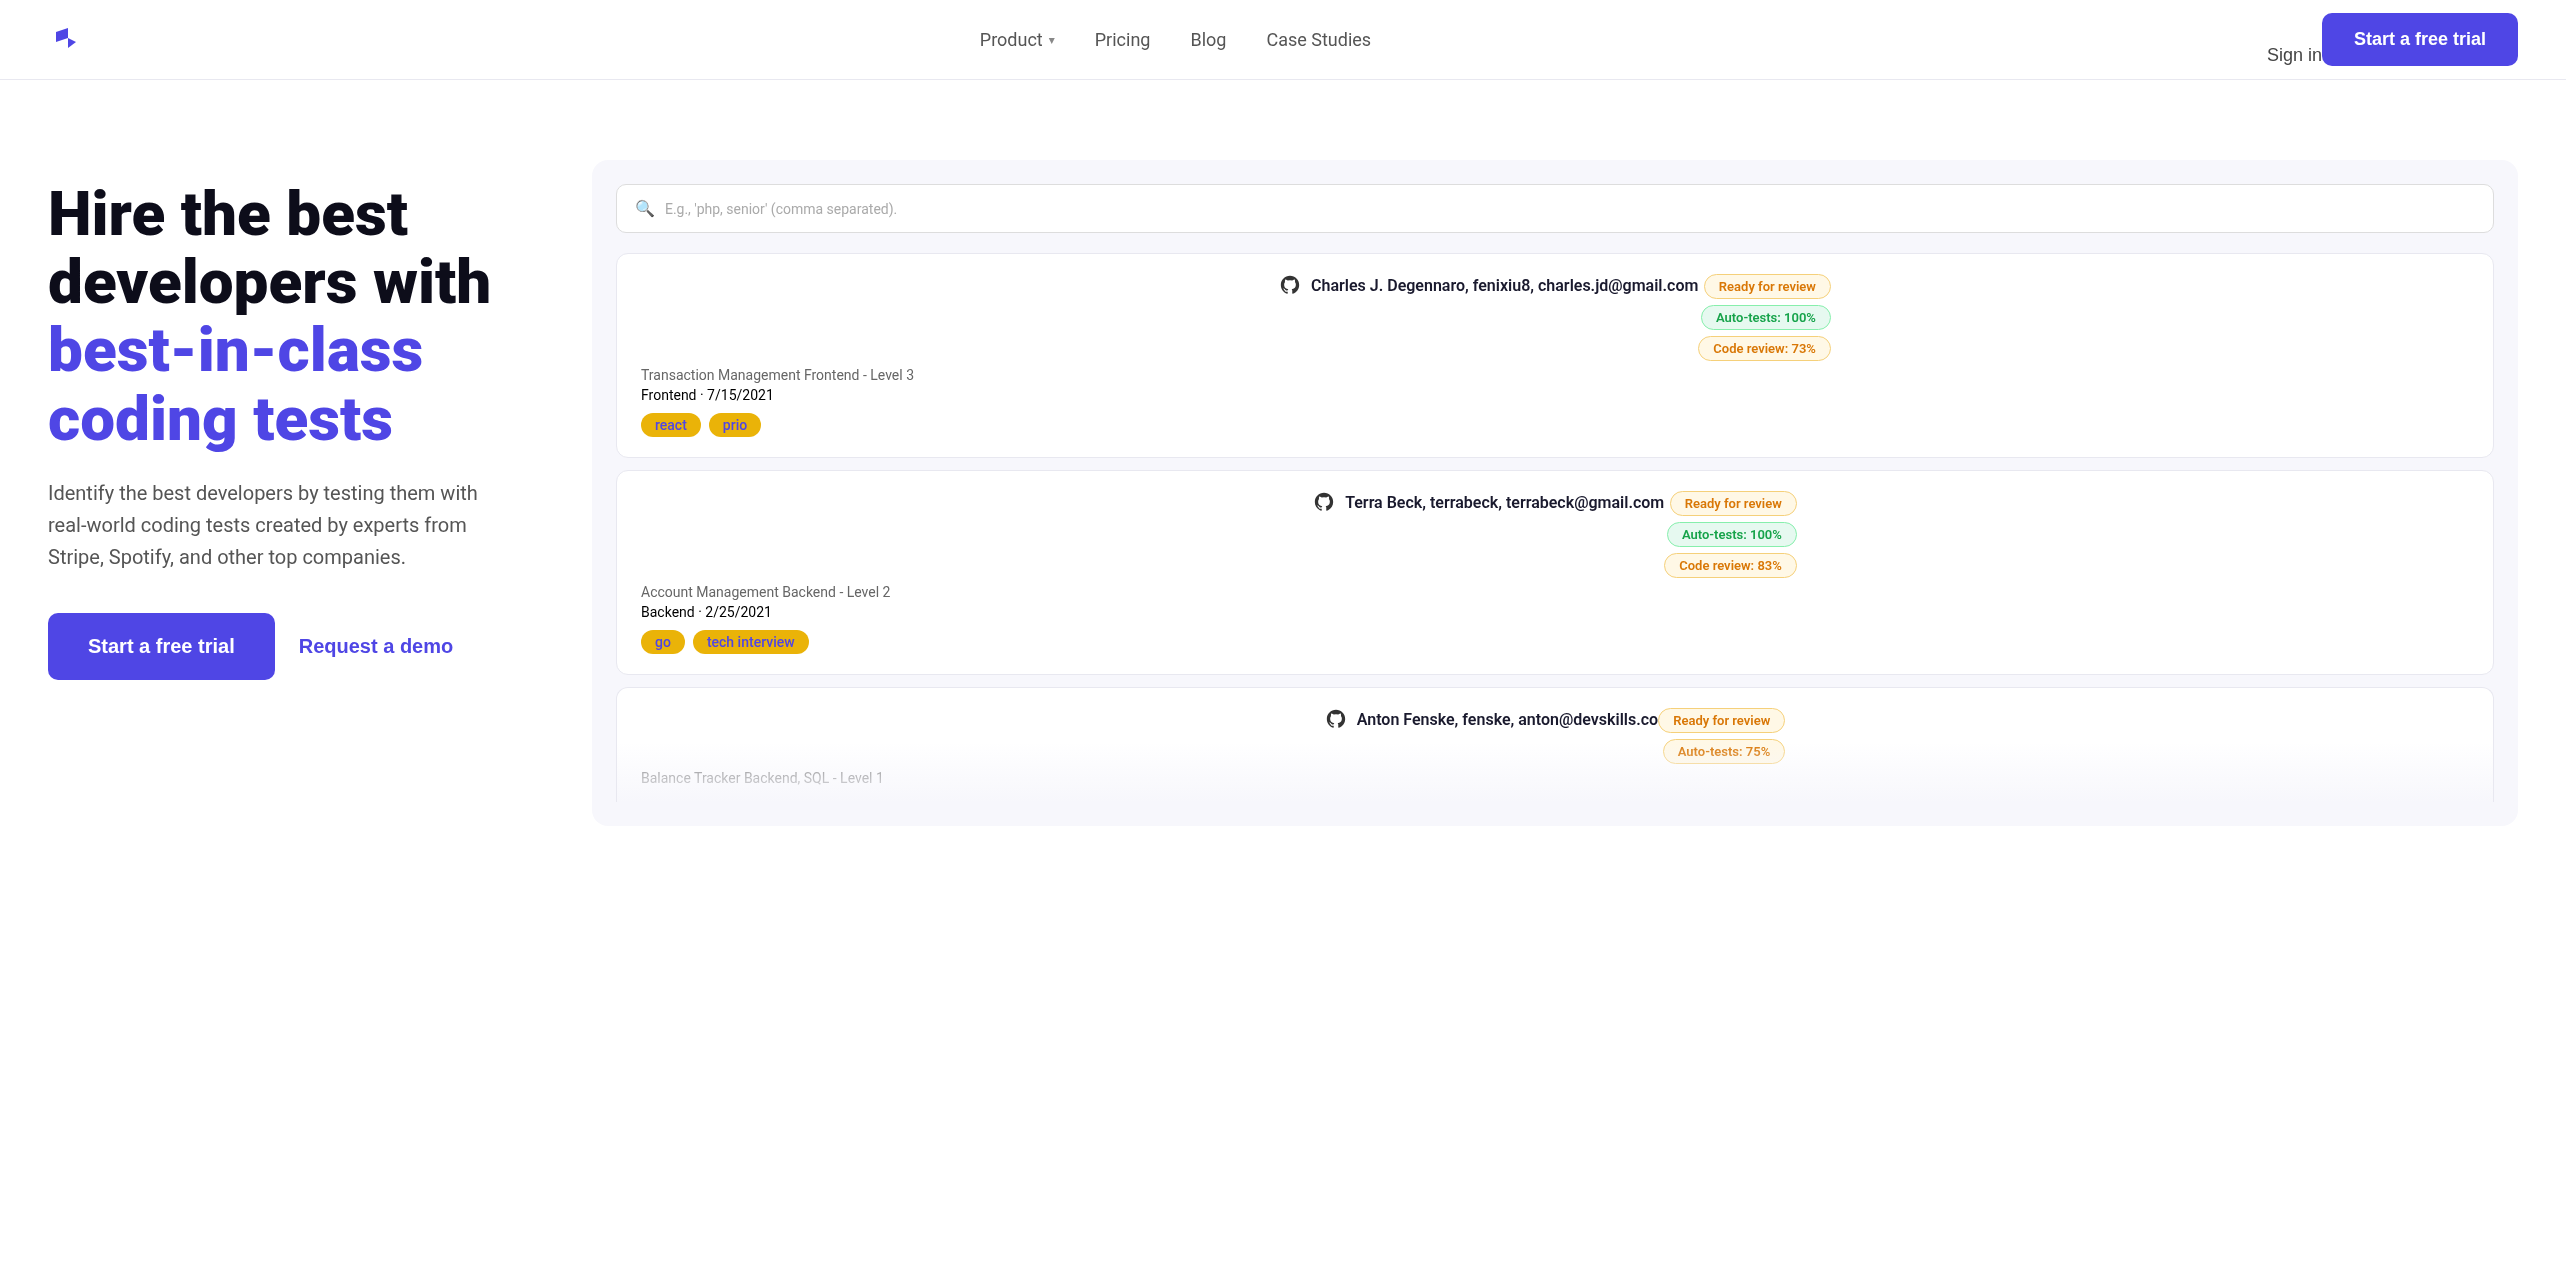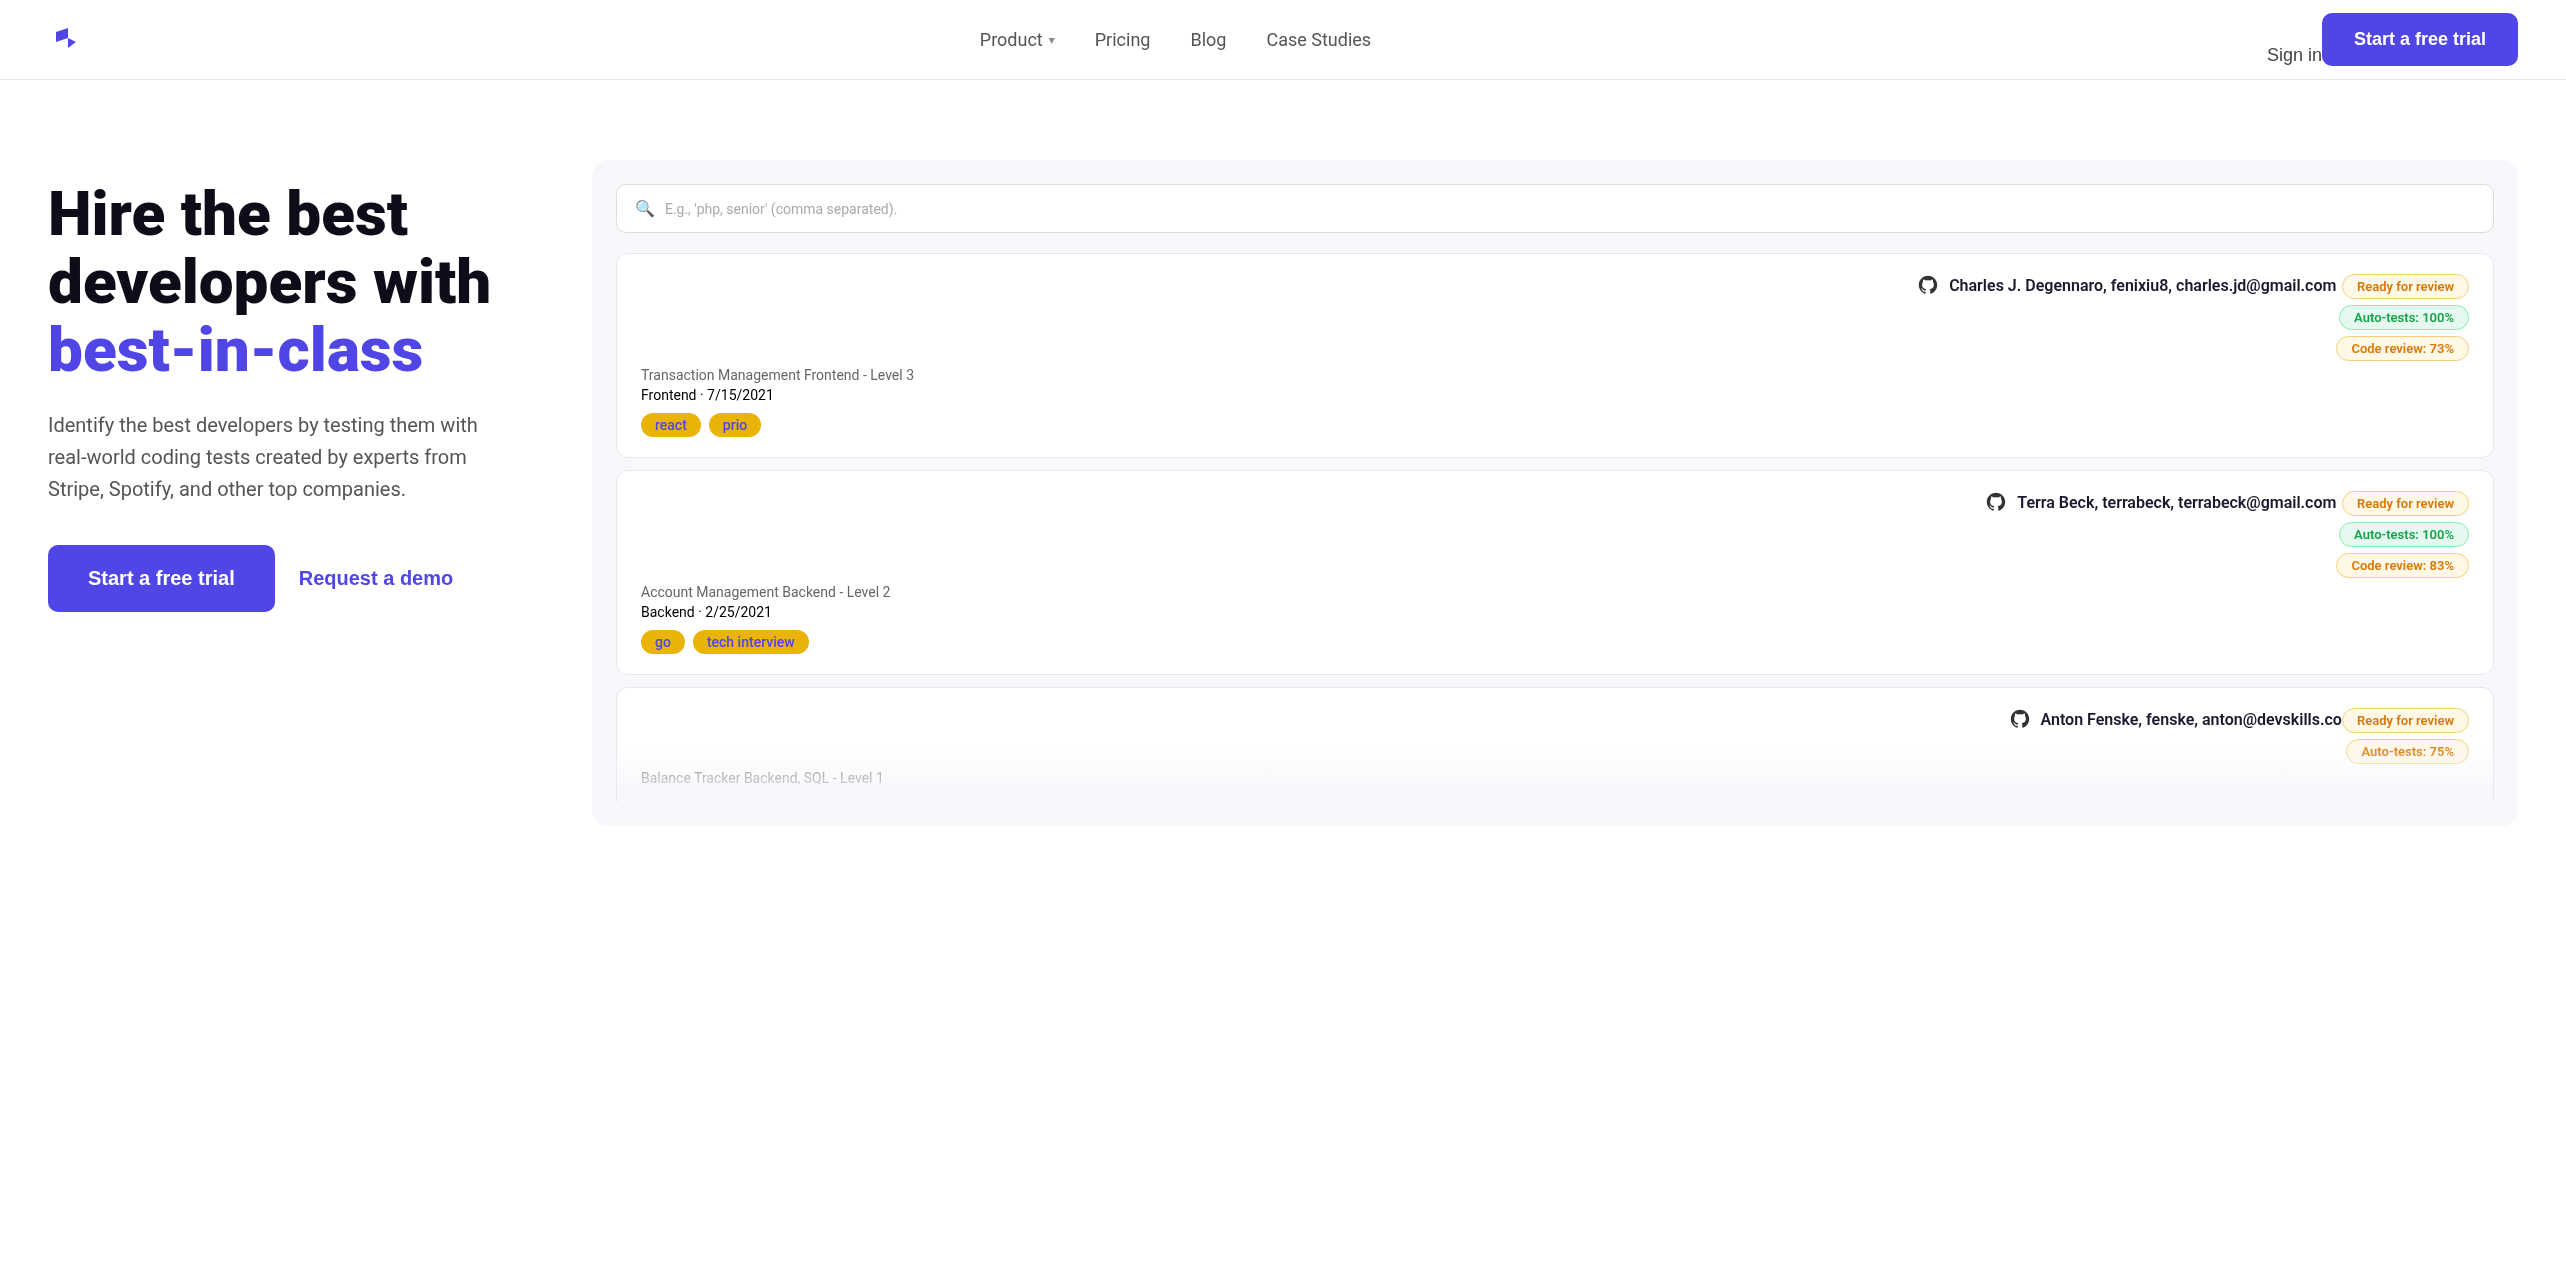--- a/index.html
+++ b/index.html
@@ -60,21 +60,21 @@
       margin-bottom: 20px; gap: 10px;
     }
     .search-icon { color: #aaa; font-size: 16px; }
     .search-placeholder { font-size: 14px; color: #aaa; }
 
     
     .candidate-card {
       background: #fff; border-radius: 12px; padding: 20px 24px;
       margin-bottom: 12px; border: 1px solid #e8e8f0;
     }
-    .card-top { display: flex; align-items: flex-start; justify-content: flex-end; margin-bottom: 6px; }
+    .card-top { display: flex; align-items: flex-start; justify-content: center; margin-bottom: 6px; }
     .card-name { font-size: 16px; font-weight: 600; color: #1a1a2e; display: flex; align-items: center; gap: 10px; }
     .github-icon { width: 22px; height: 22px; flex-shrink: 0; }
     .card-badges { display: flex; flex-direction: column; align-items: flex-end; gap: 6px; }
     .badge-review {
       background: #fff8e6; color: #d97706; border: 1px solid #f5d07a;
       border-radius: 20px; padding: 4px 14px; font-size: 13px; font-weight: 600;
     }
     .badge-auto-green {
       background: #e6f9f0; color: #16a34a; border: 1px solid #86efac;
       border-radius: 20px; padding: 4px 14px; font-size: 13px; font-weight: 600;
@@ -139,20 +139,21 @@
   </div>
 </nav>
 
 <section class="hero">
 
   <div class="hero-left">
     <h1 class="hero-title">
       <span>Hire the best</span><br>
       <span>developers with</span><br>
       <span class="hero-title-blue">best-in-class</span><br>
+      <span class="hero-title-blue">coding tests</span>
     </h1>
     <p class="hero-subtitle">Identify the best developers by testing them with real-world coding tests created by experts from Stripe, Spotify, and other top companies.</p>
     <div class="hero-buttons">
       <button class="btn-hero-trial">Start a free trial</button>
       <button class="btn-demo">Request a demo</button>
     </div>
   </div>
 
   <div class="hero-right">
 

